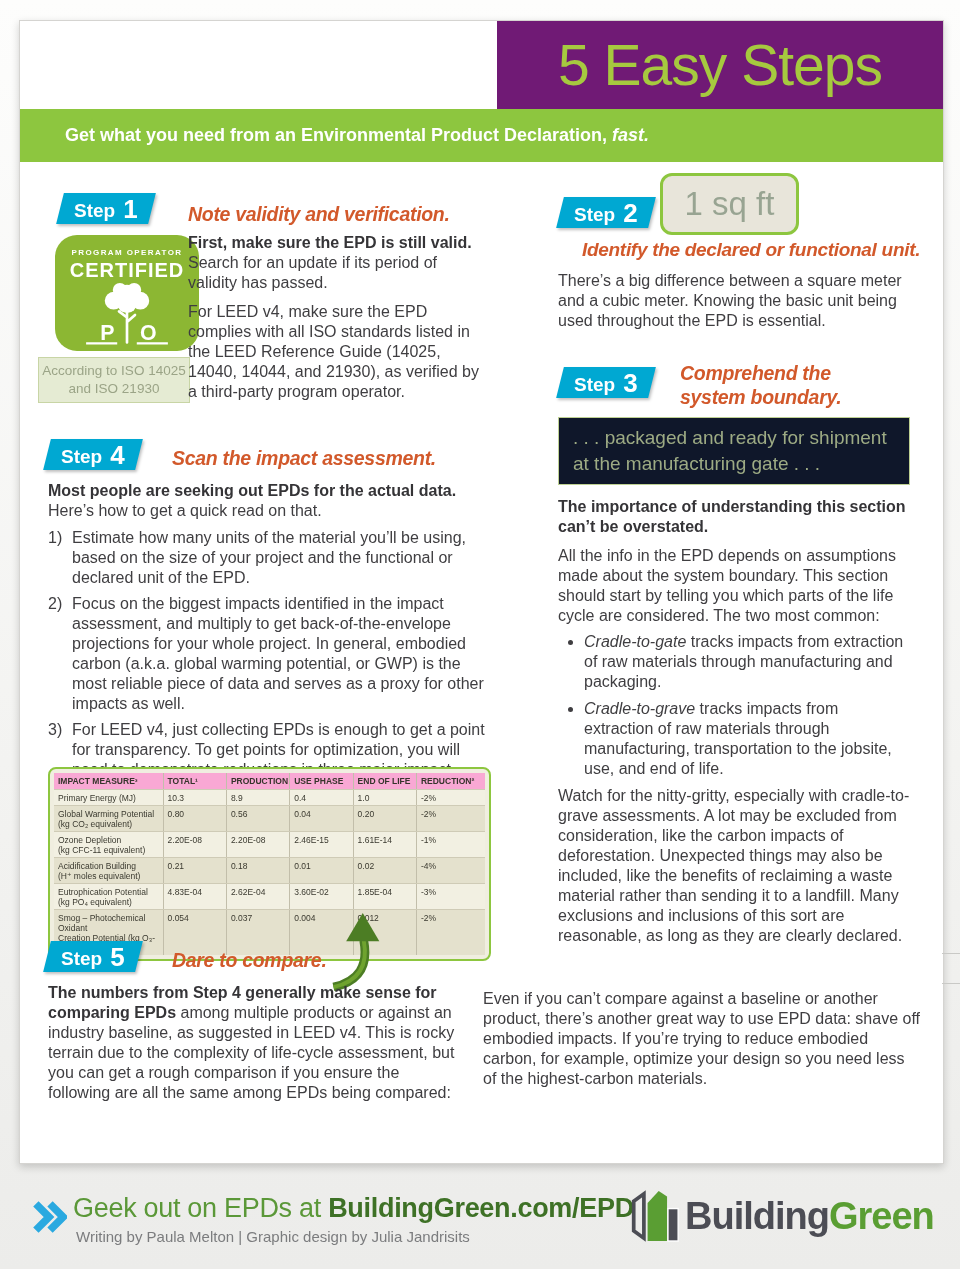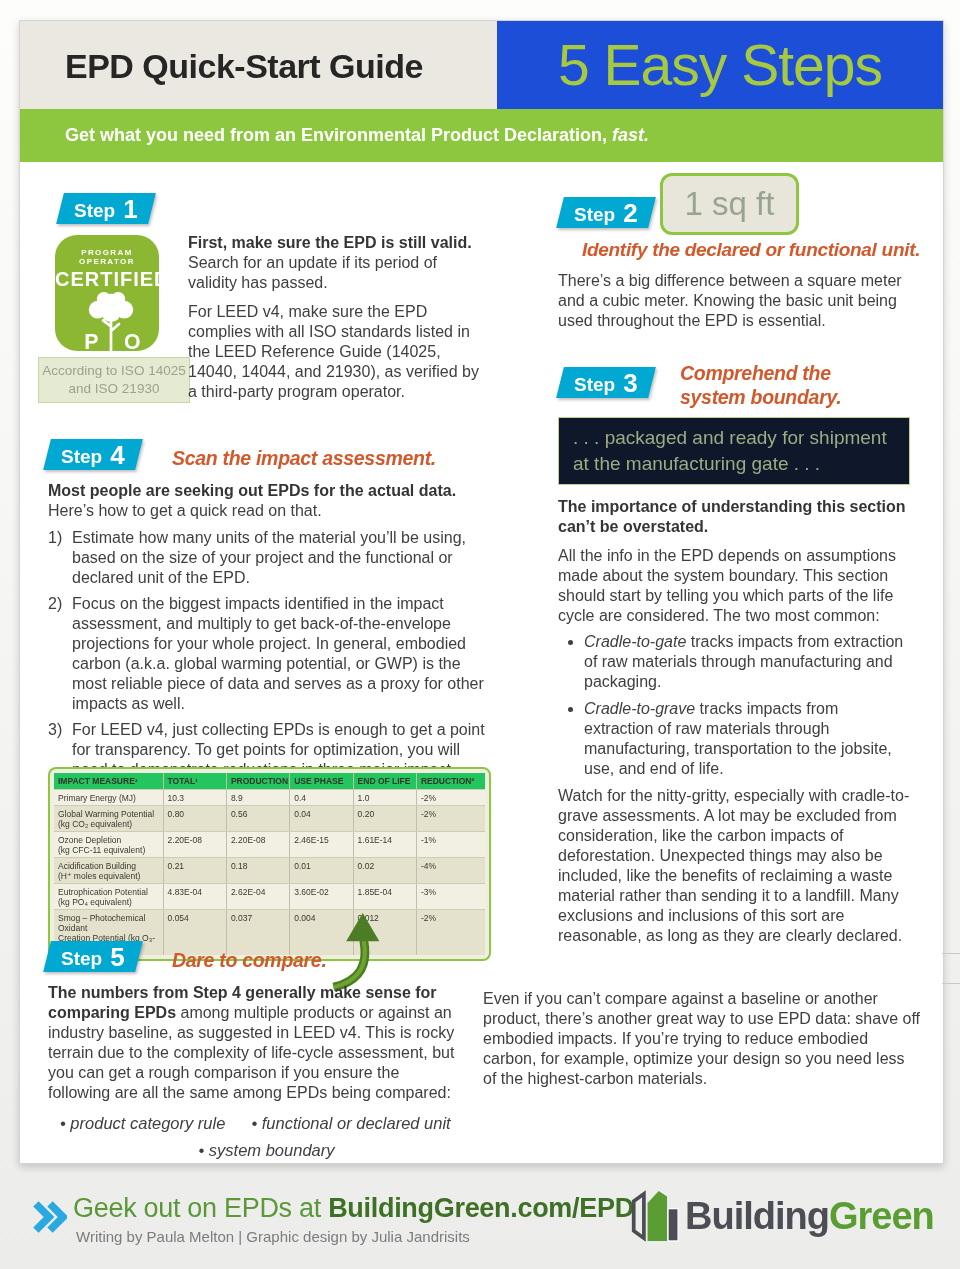--- a/index.html
+++ b/index.html
@@ -14,21 +14,21 @@
     position:absolute;left:19px;top:20px;width:923px;height:1142px;
     background:#ffffff;border:1px solid #d5d4d1;
     box-shadow:0 3px 8px rgba(0,0,0,.18);
     overflow:hidden;
   }
   .stack-line{position:absolute;background:#c9c9c6;height:1px;width:18px;left:942px;}
 
   
   .hdr-left{position:absolute;left:0;top:0;width:477px;height:88px;background:#eae8e1;}
   .hdr-left h1{margin:0;padding:0 0 0 45px;line-height:90px;font-size:34px;font-weight:700;color:#262626;letter-spacing:-.5px;}
-  .hdr-right{position:absolute;left:477px;top:0;right:0;height:88px;background:#1d4ed8;display:flex;align-items:center;justify-content:center;}
+  .hdr-right{position:absolute;left:477px;top:0;right:0;height:88px;background:#701a75;display:flex;align-items:center;justify-content:center;}
   .hdr-right .easy{font-size:57px;font-weight:400;color:#a6c93f;letter-spacing:-1px;}
   .banner{position:absolute;left:0;top:88px;right:0;height:53px;background:#8dc63f;color:#fff;
     font-size:18px;font-weight:700;line-height:53px;padding-left:45px;box-sizing:border-box;}
   .banner .em{font-style:italic;}
 
   
   .badge{position:absolute;height:31px;background:#00a8d2;transform:skewX(-14deg);
     display:flex;align-items:center;justify-content:center;padding:0 14px;
     box-shadow:2px 2px 3px rgba(0,0,0,.25);}
   .badge .inner{transform:skewX(14deg);color:#fff;white-space:nowrap;display:flex;align-items:baseline;}
@@ -44,40 +44,40 @@
   .bold-lead{font-weight:700;color:#353437;display:block;}
   .bold-inline{font-weight:700;color:#353437;}
   .num-item{display:flex;margin-bottom:6px;}
   .num-item .n{width:24px;flex:0 0 24px;}
   .num-item .t{flex:1;}
   ul.dots{margin:0 0 6px 0;padding:0 0 0 26px;}
   ul.dots li{margin-bottom:7px;}
   ul.dots li .term{font-style:italic;}
 
   
-  .cert{position:absolute;left:35px;top:214px;width:104px;height:116px;background:#8cb733;border-radius:22px;text-align:center;color:#fff;}
+  .cert{position:absolute;left:35px;top:214px;width:144px;height:116px;background:#8cb733;border-radius:22px;text-align:center;color:#fff;}
   .cert .l1{font-size:8px;letter-spacing:1.4px;margin-top:13px;font-weight:600;}
   .cert .l2{font-size:20px;font-weight:800;letter-spacing:1px;margin-top:2px;}
   .iso-box{position:absolute;left:18px;top:336px;width:150px;background:#e5ebd3;border:1px solid #c8d5a5;
     color:#9ba487;font-size:13.5px;line-height:18px;text-align:center;padding:4px 0;}
 
   
   .unit-box{position:absolute;left:640px;top:152px;width:133px;height:56px;background:#e8e5da;
     border:3px solid #8dc63f;border-radius:12px;display:flex;align-items:center;justify-content:center;
     font-size:33px;color:#98a492;}
 
   
   .quote-box{background:#0f172a;border:1px solid #bed092;color:#9dab84;font-size:19px;line-height:26px;
     padding:7px 4px 7px 14px;margin-bottom:12px;}
 
   
   .tbl-wrap{position:absolute;left:28px;top:746px;width:443px;background:#f0eee0;
     border:2px solid #8dc63f;border-radius:8px;padding:4px;box-sizing:border-box;}
   table.impact{border-collapse:collapse;width:100%;font-size:8.5px;color:#3a392f;table-layout:fixed;}
-  table.impact th{background:#22c55e;font-weight:700;text-align:left;padding:3px 4px;color:#35342b;}
+  table.impact th{background:#f9a8d4;font-weight:700;text-align:left;padding:3px 4px;color:#35342b;}
   table.impact td{padding:2.5px 4px;vertical-align:top;}
   table.impact th,table.impact td{border-right:1px solid #c2beaa;border-bottom:1px solid #cfcbb6;}
   table.impact th:last-child,table.impact td:last-child{border-right:none;}
   table.impact tr:last-child td{border-bottom:none;}
   table.impact tr.odd td{background:#f2f0e2;}
   table.impact tr.even td{background:#e4e1cd;}
   .c1{width:25.3%;}.c2{width:14.7%;}.c3{width:14.7%;}.c4{width:14.7%;}.c5{width:14.7%;}.c6{width:15.9%;}
 
   
   .arrow{position:absolute;left:303px;top:892px;}
@@ -97,36 +97,34 @@
   .bg-logo{position:absolute;left:630px;top:1186px;display:flex;align-items:center;}
   .bg-logo .word{font-size:38px;font-weight:700;letter-spacing:-1px;margin-left:5px;}
   .bg-logo .d{color:#4c4d55;}
   .bg-logo .g{color:#5a9e33;}
 </style>
 </head>
 <body>
 
 <div class="page">
 
-  <div class="hdr-left">
-    <h1>EPD Quick-Start Guide</h1>
-  </div>
   <div class="hdr-right">
     <span class="easy">5 Easy Steps</span>
   </div>
   <div class="banner">
     <span>Get what you need from an Environmental Product Declaration, </span><span class="em">fast.</span>
   </div>
 
   <div class="badge" style="left:40px;top:172px;">
     <span class="inner">
         <span class="lbl">Step</span>
         <span class="num">1</span>
       </span>
   </div>
+  <div class="step-heading" style="left:168px;top:182px;">Note validity and verification.</div>
 
   <div class="cert">
     <div class="l1">PROGRAM OPERATOR</div>
     <div class="l2">CERTIFIED</div>
     <svg viewBox="0 0 120 72" width="112" height="64">
       <g fill="#ffffff">
         <circle cx="60" cy="15" r="12"></circle>
           <circle cx="45" cy="21" r="10"></circle>
           <circle cx="75" cy="21" r="10"></circle>
         <circle cx="52" cy="9" r="8"></circle>
@@ -300,27 +298,20 @@
   <div class="badge" style="left:27px;top:920px;">
     <span class="inner">
         <span class="lbl">Step</span>
         <span class="num">5</span>
       </span>
   </div>
   <div class="step-heading" style="left:152px;top:928px;">Dare to compare.</div>
 
   <div class="flow" style="left:28px;top:962px;width:437px;">
     <p style="width:418px;"><span class="bold-inline">The numbers from Step 4 generally make sense for comparing EPDs</span><span> among multiple products or against an industry baseline, as suggested in LEED v4. This is rocky terrain due to the complexity of life-cycle assessment, but you can get a rough comparison if you ensure the following are all the same among EPDs being compared:</span></p>
-    <div class="s5-bullets">
-      <div class="s5-row1">
-        <span>• product category rule</span>
-        <span>• functional or declared unit</span>
-      </div>
-      <div class="s5-row2"><span>• system boundary</span></div>
-    </div>
   </div>
   <div class="flow" style="left:463px;top:968px;width:437px;">
     <p>Even if you can’t compare against a baseline or another product, there’s another great way to use EPD data: shave off embodied impacts. If you’re trying to reduce embodied carbon, for example, optimize your design so you need less of the highest-carbon materials.</p>
   </div>
 
 </div>
 
 <div class="stack-line" style="top:953px;"></div>
 <div class="stack-line" style="top:983px;"></div>
 

